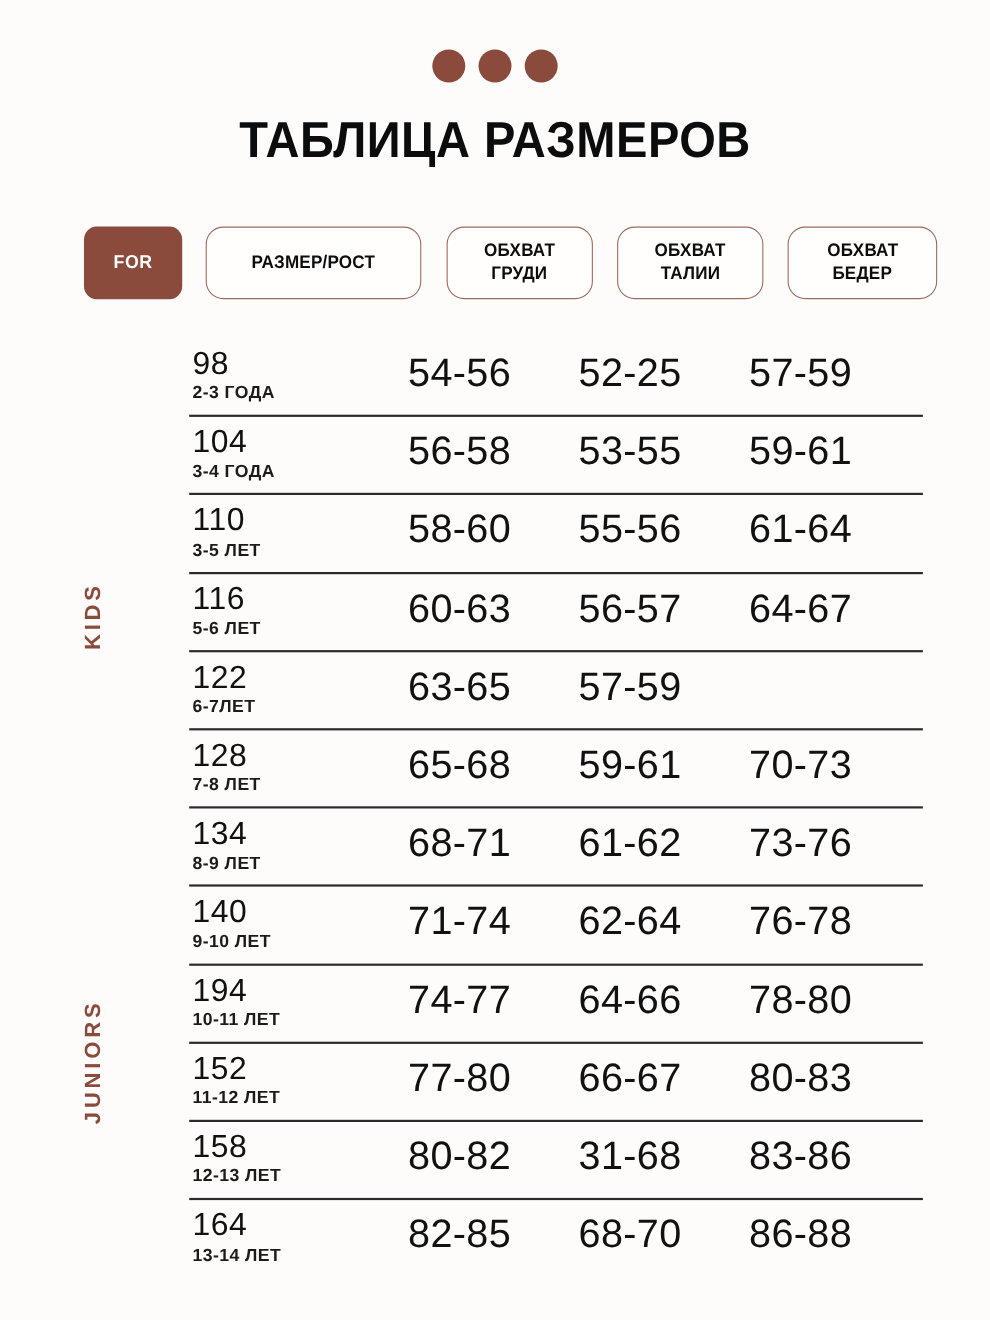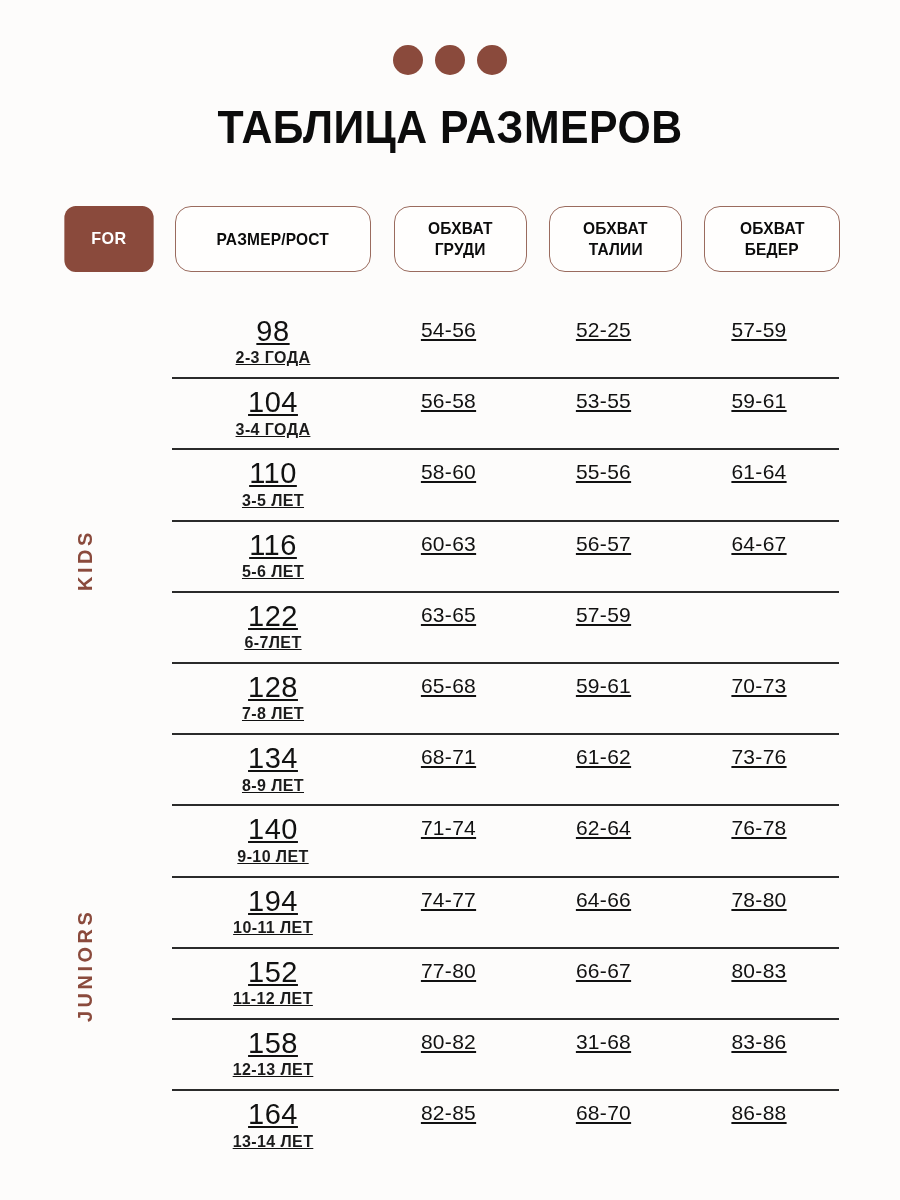--- a/index.html
+++ b/index.html
@@ -45,21 +45,21 @@
     font-size: 46px;
     letter-spacing: 0.5px;
     color: #0c0c0c;
     transform: scaleX(0.93);
   }
 
   
   .header-row {
     position: absolute;
     top: 206px;
-    left: 0;
+    left: 12px;
     width: 768px;
     height: 68px;
   }
 
   .for-badge {
     position: absolute;
     left: 62px;
     top: 0;
     width: 94px;
     height: 66px;
@@ -130,23 +130,22 @@
     position: relative;
     height: 71.2px;
     border-bottom: 2px solid #2b2b2b;
     display: flex;
     align-items: flex-start;
   }
   .row.last { border-bottom: none; }
 
   .cell {
     padding-top: 8px;
-    text-align: center;
+    text-align: left;
     color: #111111;
-    text-decoration: underline;
   }
 
   .cell-size {
     width: 196px;
     margin-left: 3px;
   }
   .cell-size .size-num {
     font-size: 29px;
     font-weight: normal;
     color: #111111;
@@ -155,21 +154,21 @@
   }
   .cell-size .size-age {
     font-size: 16px;
     font-weight: bold;
     color: #1b1b1b;
     letter-spacing: 0.4px;
     margin-top: 3px;
   }
 
   .cell-meas {
-    font-size: 21px;
+    font-size: 36px;
     letter-spacing: 0.3px;
     padding-top: 10px;
   }
   .cell-chest { width: 155px; }
   .cell-waist { width: 155px; }
   .cell-hips  { width: 156px; }
 </style>
 </head>
 <body>
 

